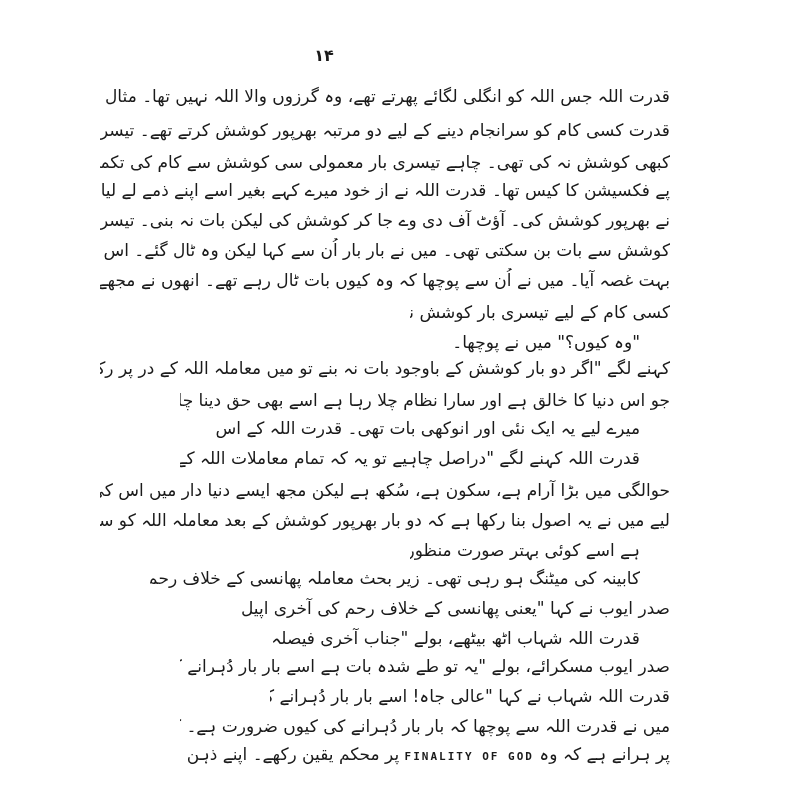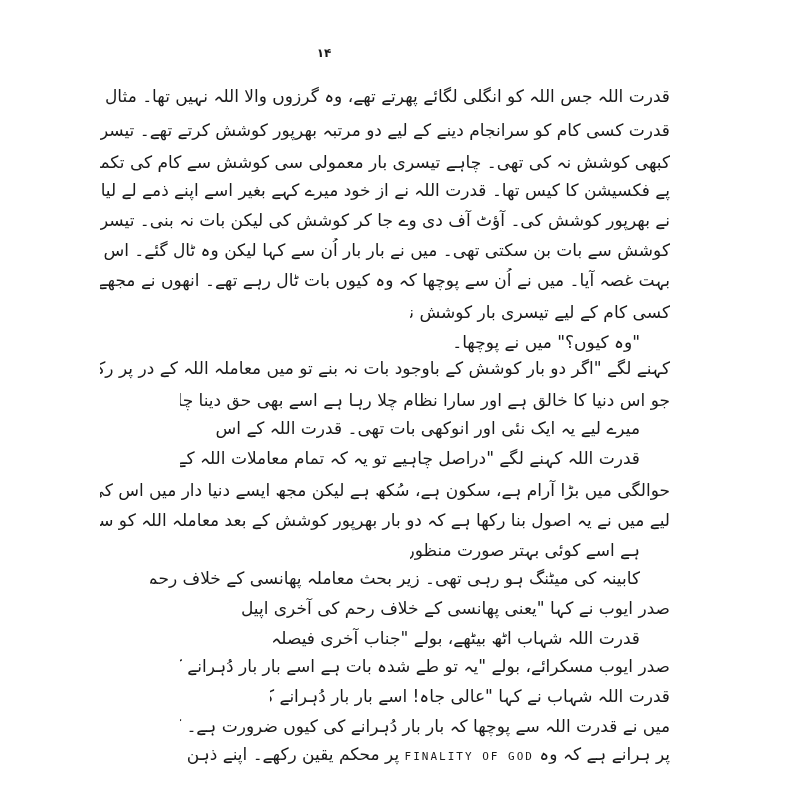--- a/index.html
+++ b/index.html
@@ -20,40 +20,40 @@
       left: 0; top: 0;
       width: 800px; height: 800px;
       background: #ffffff;
     }
     .page-number {
       position: absolute;
       top: 46px;
       left: 0;
       width: 648px;
       text-align: center;
-      font-size: 12px;
+      font-size: 16px;
       font-weight: bold;
       direction: rtl;
     }
     .line {
       position: absolute;
       direction: rtl;
       unicode-bidi: embed;
       white-space: nowrap;
       font-size: 17px;
       line-height: 24px;
       height: 28px;
       overflow: hidden;
       text-align: justify;
       text-align-last: justify;
     }
     .latin {
       font-family: "DejaVu Sans Mono", monospace;
       font-size: 11px;
-      font-weight: normal;
+      font-weight: bold;
       letter-spacing: 2px;
       direction: ltr;
       unicode-bidi: embed;
     }
   </style>
 </head>
 <body>
 
 <div class="page">
   <div class="page-number">۱۴</div>

